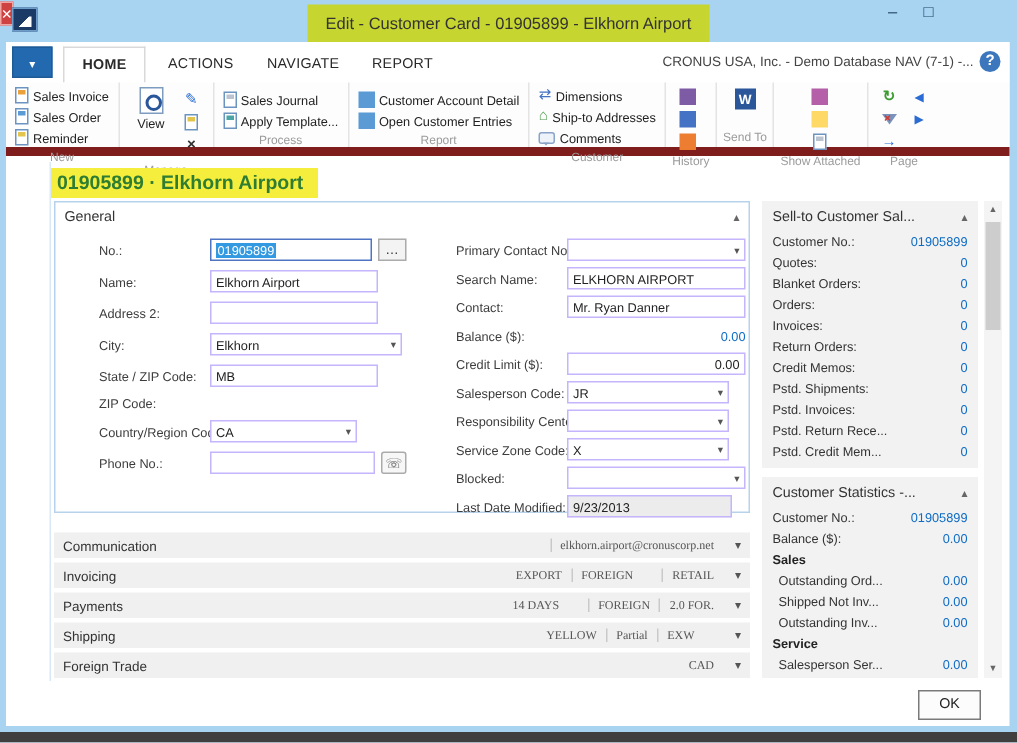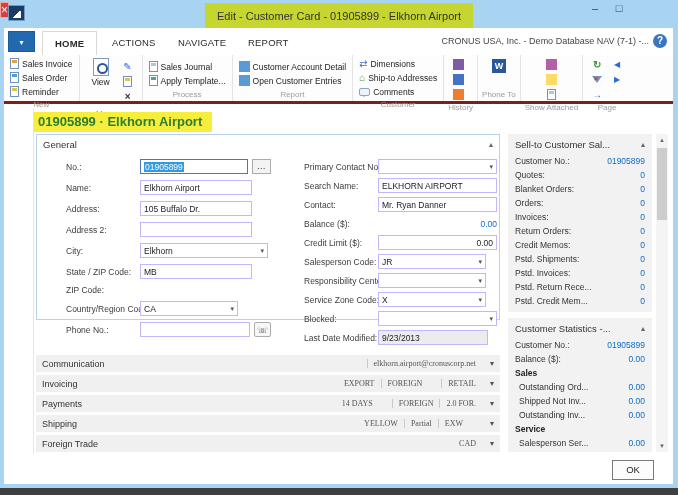--- a/index.html
+++ b/index.html
@@ -22,21 +22,21 @@
 
   
   .tabrow { position:absolute; left:0; top:0; right:0; height:27px; background:#fff; }
   .appmenu { position:absolute; left:4px; top:3px; width:27px; height:21px; background:#2369b0; color:#fff; font-size:8px; text-align:center; line-height:21px; border:1px solid #1d5globe; border:1px solid #1d5a96; }
   .tab { position:absolute; top:3px; height:24px; font-size:9.5px; color:#2a2a2a; padding:6px 12px 0; letter-spacing:.2px; }
   .tab.active { border:1px solid #d9d9d9; border-bottom:none; background:#fff; font-weight:bold; }
   .ctxt { position:absolute; right:24px; top:8px; font-size:9px; color:#444; white-space:nowrap; }
   .helpic { position:absolute; right:6px; top:6px; width:14px; height:14px; border-radius:50%; background:#3c77bd; color:#fff; font-size:10px; font-weight:bold; text-align:center; line-height:14px; }
 
   
-  .ribbon { position:absolute; left:0; top:27px; right:0; height:49px; background:#fdfdfd; border-bottom:3px solid #7f1d1d; display:flex; }
+  .ribbon { position:absolute; left:0; top:27px; right:0; height:49px; background:#fdfdfd; border-bottom:6px solid #7f1d1d; display:flex; }
   .rgroup { position:relative; border-right:1px solid #e4e4e4; padding:2px 4px 0; display:flex; flex-direction:column; }
   .rbody { flex:1; display:flex; }
   .rcol { display:flex; flex-direction:column; justify-content:flex-start; }
   .rbtn { display:flex; align-items:center; height:13px; margin:0 2px 1px; white-space:nowrap; cursor:default; }
   .rlbl { font-size:8.5px; color:#222; margin-left:3px; }
   .rglabel { font-size:8px; color:#9b9b9b; text-align:center; padding:1px 0 2px; }
   .bigbtn { display:flex; flex-direction:column; align-items:center; width:30px; margin:1px 2px 0; }
   .bigbtn .rlbl { margin:1px 0 0; }
   .icdoc { display:inline-block; width:9px; height:11px; background:#fff; border:1px solid #6b94c0; position:relative; flex:none; }
   .icdoc::after { content:""; position:absolute; left:1px; top:1px; right:1px; height:3px; }
@@ -236,21 +236,21 @@
           </div>
         <div class="rglabel">History</div>
       </div>
 
       <div class="rgroup">
         <div class="rbody" style="align-items:flex-start;justify-content:center">
           <span class="iconbtn" style="width:22px;height:18px">
             <span class="sq" style="background:#2b579a;width:14px;height:14px;line-height:14px;font-weight:bold">W</span>
           </span>
         </div>
-        <div class="rglabel">Phone To</div>
+        <div class="rglabel">Send To</div>
       </div>
 
       <div class="rgroup">
         <div class="rbody">
             <div class="rcol" style="align-items:center;width:100%">
           <span class="iconbtn">
                 <span class="sq" style="background:#b45fa8"></span>
               </span>
           <span class="iconbtn">
                 <span class="sq" style="background:#ffd966"></span>
@@ -279,44 +279,38 @@
           </div>
         </div>
         <div class="rglabel">Page</div>
       </div>
     </div>
 
     <div class="leftline"></div>
 
     <div class="pagetitle">01905899 · Elkhorn Airport</div>
 
-    <div class="panel" style="left:32px; top:106px; width:464px; height:186px;">
+    <div class="panel" style="left:32px; top:106px; width:464px; height:208px;">
       <div class="phead">
         <span>General</span>
         <span class="chev">▴</span>
       </div>
 
       <div class="fcol" style="left:12px; top:24px; width:222px;">
         <div class="frow" style="margin-bottom:6px">
           <span class="flabel">No.:</span>
           <div class="inp sel" style="width:112px">
               <span class="selhl">01905899</span>
             </div>
           <span class="dots">…</span>
         </div>
         <div class="frow" style="margin-bottom:6px">
           <span class="flabel">Name:</span>
           <div class="inp" style="width:112px">
               <span>Elkhorn Airport</span>
-            </div>
-        </div>
-        <div class="frow" style="margin-bottom:6px">
-          <span class="flabel">Address:</span>
-          <div class="inp" style="width:112px">
-              <span>105 Buffalo Dr.</span>
             </div>
         </div>
         <div class="frow" style="margin-bottom:6px">
           <span class="flabel">Address 2:</span>
           <div class="inp" style="width:112px">
               <span></span>
             </div>
         </div>
         <div class="frow" style="margin-bottom:6px">
           <span class="flabel">City:</span>

